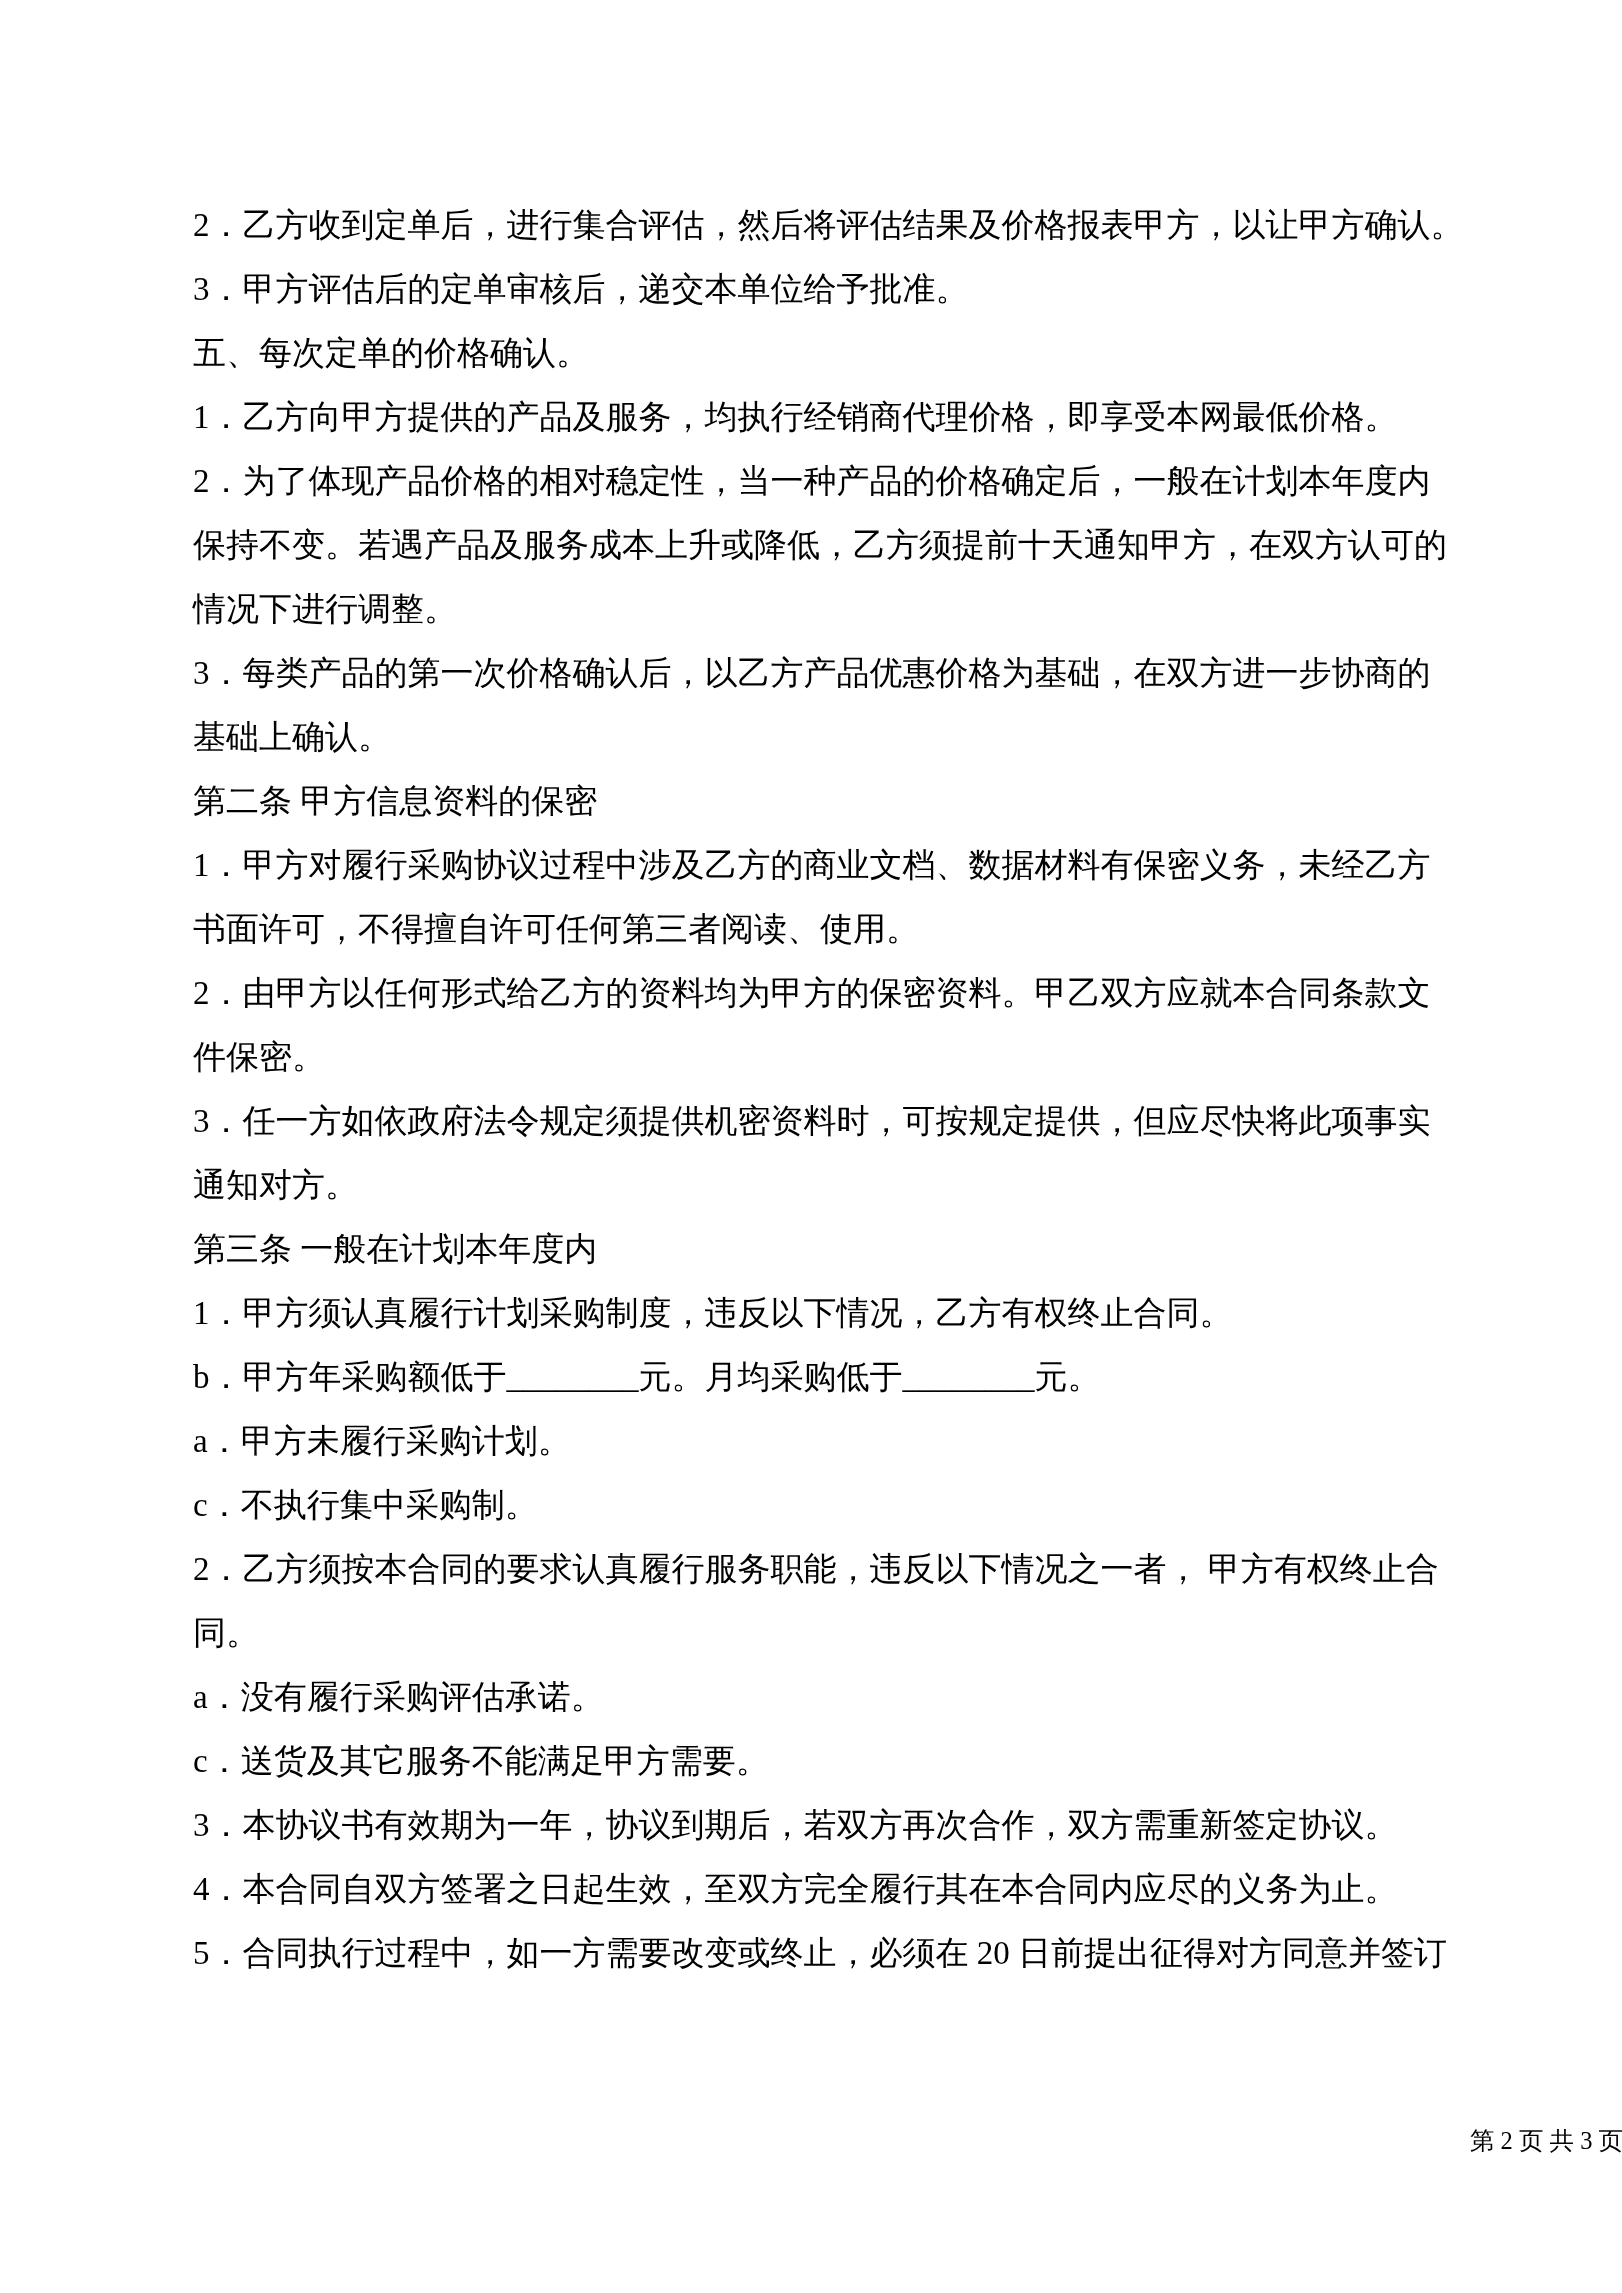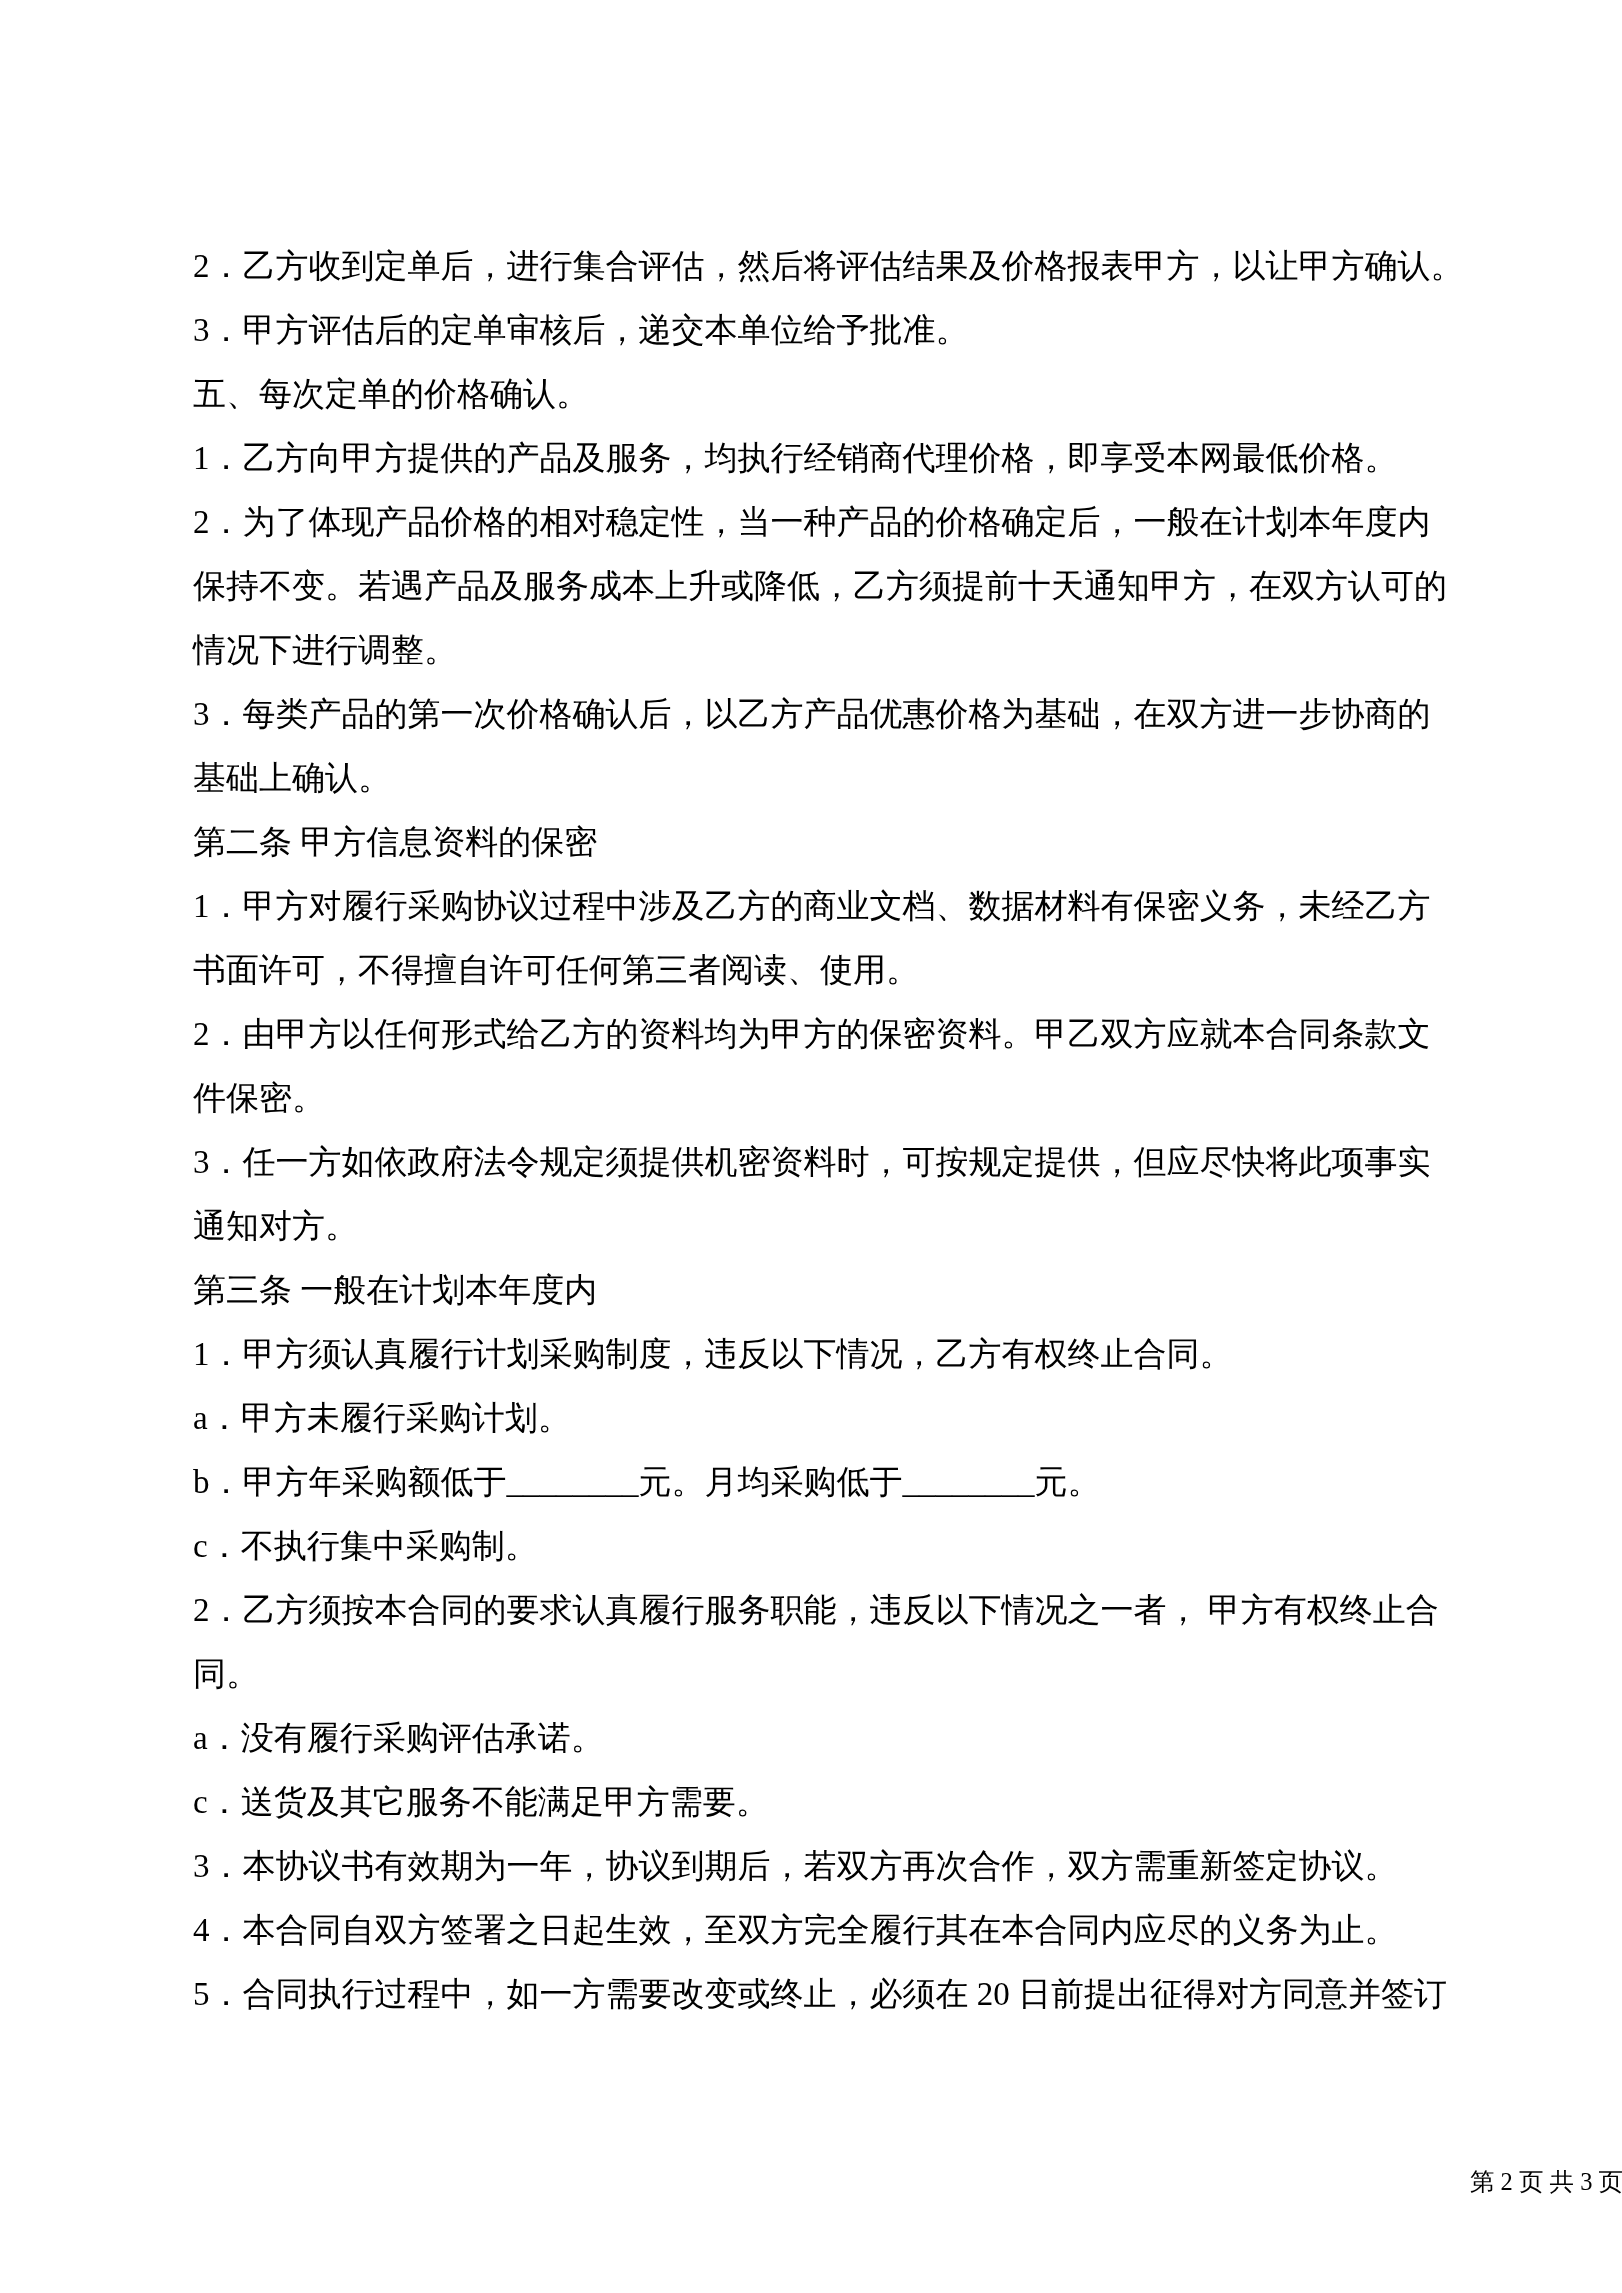--- a/index.html
+++ b/index.html
@@ -12,21 +12,20 @@
     background: #ffffff;
     position: relative;
     overflow: hidden;
     font-family: "Liberation Serif", "DejaVu Serif", serif;
     color: #000000;
   }
   .doc-page {
     position: absolute;
     inset: 0;
     background: #ffffff;
-    margin-top: 41px;
   }
   .content {
     position: absolute;
     left: 193px;
     top: 193px;
     width: 1241px;
   }
   .ln {
     height: 64px;
     line-height: 64px;
@@ -62,22 +61,22 @@
     <div class="ln">基础上确认。</div>
     <div class="ln">第二条 甲方信息资料的保密</div>
     <div class="ln">1．甲方对履行采购协议过程中涉及乙方的商业文档、数据材料有保密义务，未经乙方</div>
     <div class="ln">书面许可，不得擅自许可任何第三者阅读、使用。</div>
     <div class="ln">2．由甲方以任何形式给乙方的资料均为甲方的保密资料。甲乙双方应就本合同条款文</div>
     <div class="ln">件保密。</div>
     <div class="ln">3．任一方如依政府法令规定须提供机密资料时，可按规定提供，但应尽快将此项事实</div>
     <div class="ln">通知对方。</div>
     <div class="ln">第三条 一般在计划本年度内</div>
     <div class="ln">1．甲方须认真履行计划采购制度，违反以下情况，乙方有权终止合同。</div>
+    <div class="ln">b．甲方年采购额低于________元。月均采购低于________元。</div>
     <div class="ln">a．甲方未履行采购计划。</div>
-    <div class="ln">b．甲方年采购额低于________元。月均采购低于________元。</div>
     <div class="ln">c．不执行集中采购制。</div>
     <div class="ln">2．乙方须按本合同的要求认真履行服务职能，违反以下情况之一者， 甲方有权终止合</div>
     <div class="ln">同。</div>
     <div class="ln">a．没有履行采购评估承诺。</div>
     <div class="ln">c．送货及其它服务不能满足甲方需要。</div>
     <div class="ln">3．本协议书有效期为一年，协议到期后，若双方再次合作，双方需重新签定协议。</div>
     <div class="ln">4．本合同自双方签署之日起生效，至双方完全履行其在本合同内应尽的义务为止。</div>
     <div class="ln">5．合同执行过程中，如一方需要改变或终止，必须在 20 日前提出征得对方同意并签订</div>
   </div>
   <div class="footer">第 2 页 共 3 页</div>

